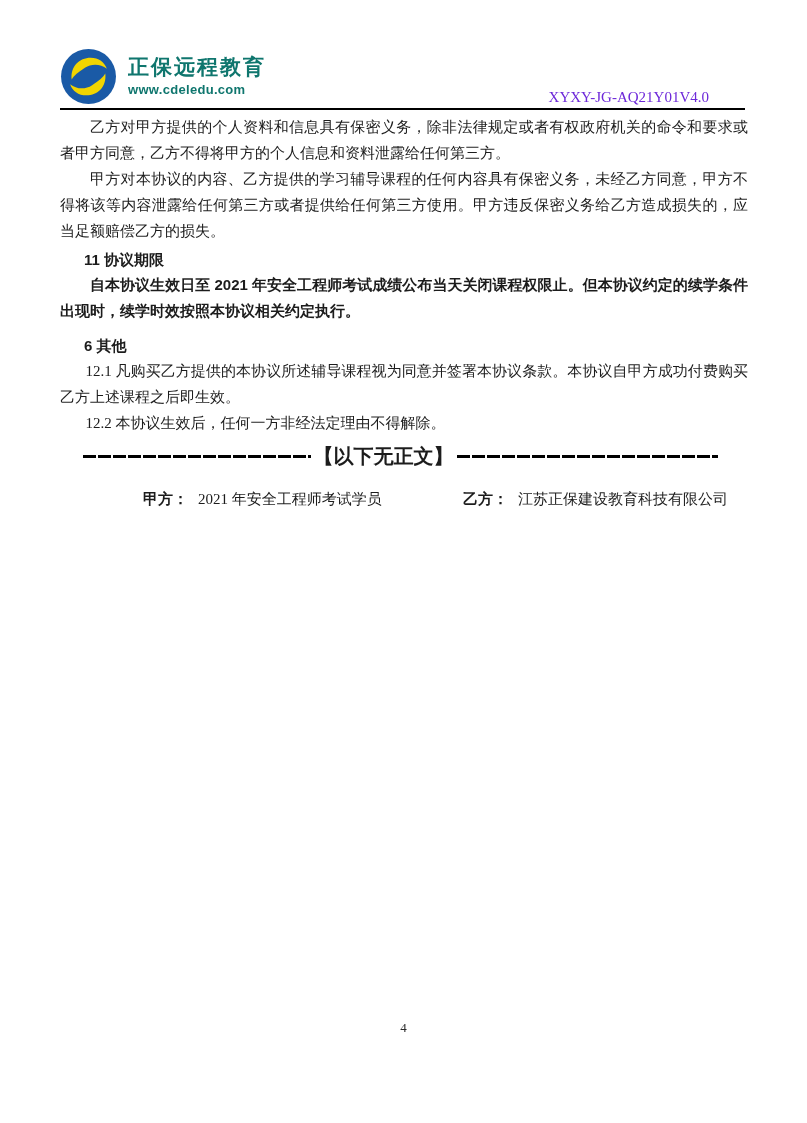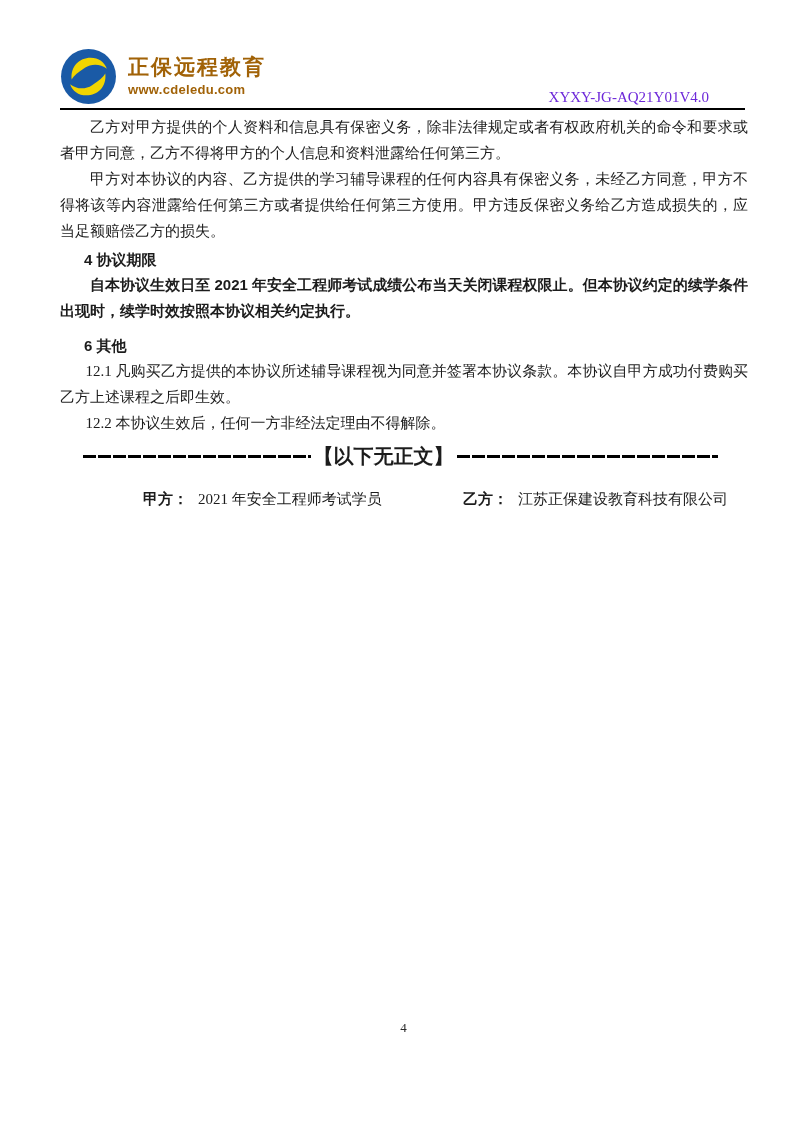--- a/index.html
+++ b/index.html
@@ -21,21 +21,21 @@
     display: flex;
     align-items: flex-end;
     justify-content: space-between;
   }
   .logo {
     display: flex;
     align-items: center;
     padding-bottom: 3px;
   }
   .logo-mark { width: 57px; height: 57px; display: block; }
-  .logo-text { margin-left: 11px; font-family: "Liberation Sans", "DejaVu Sans", sans-serif; color: #a16207; }
+  .logo-text { margin-left: 11px; font-family: "Liberation Sans", "DejaVu Sans", sans-serif; color: #0f766e; }
   .logo-title { font-size: 21px; font-weight: 700; letter-spacing: 2px; line-height: 26px; }
   .logo-url   { font-size: 13px; font-weight: 700; line-height: 19px; letter-spacing: 0.3px; }
   .doc-code {
     font-size: 15px;
     line-height: 18px;
     padding-bottom: 2px;
     padding-right: 36px;
     color: #6d28d9;
   }
 
@@ -133,21 +133,21 @@
         <div class="logo-url">www.cdeledu.com</div>
       </div>
     </div>
     <div class="doc-code">XYXY-JG-AQ21Y01V4.0</div>
   </div>
 
   <div class="content">
     <p class="para">乙方对甲方提供的个人资料和信息具有保密义务，除非法律规定或者有权政府机关的命令和要求或者甲方同意，乙方不得将甲方的个人信息和资料泄露给任何第三方。</p>
     <p class="para">甲方对本协议的内容、乙方提供的学习辅导课程的任何内容具有保密义务，未经乙方同意，甲方不得将该等内容泄露给任何第三方或者提供给任何第三方使用。甲方违反保密义务给乙方造成损失的，应当足额赔偿乙方的损失。</p>
 
-    <div class="heading h11">4 协议期限</div>
+    <div class="heading h11">11 协议期限</div>
     <p class="para-bold">自本协议生效日至 2021 年安全工程师考试成绩公布当天关闭课程权限止。但本协议约定的续学条件出现时，续学时效按照本协议相关约定执行。</p>
 
     <div class="heading h12">6 其他</div>
     <p class="para para-num">12.1 凡购买乙方提供的本协议所述辅导课程视为同意并签署本协议条款。本协议自甲方成功付费购买乙方上述课程之后即生效。</p>
     <p class="para para-num">12.2 本协议生效后，任何一方非经法定理由不得解除。</p>
 
     <div class="divider">
       <div class="dash-line left"></div>
       <div class="divider-label">【以下无正文】</div>
       <div class="dash-line"></div>

